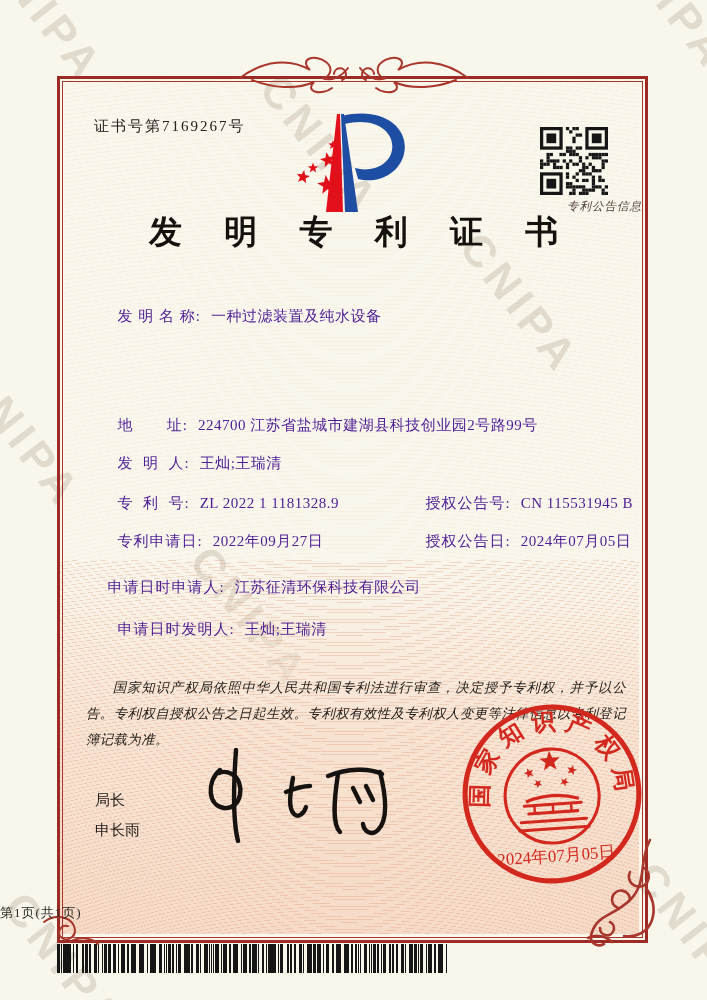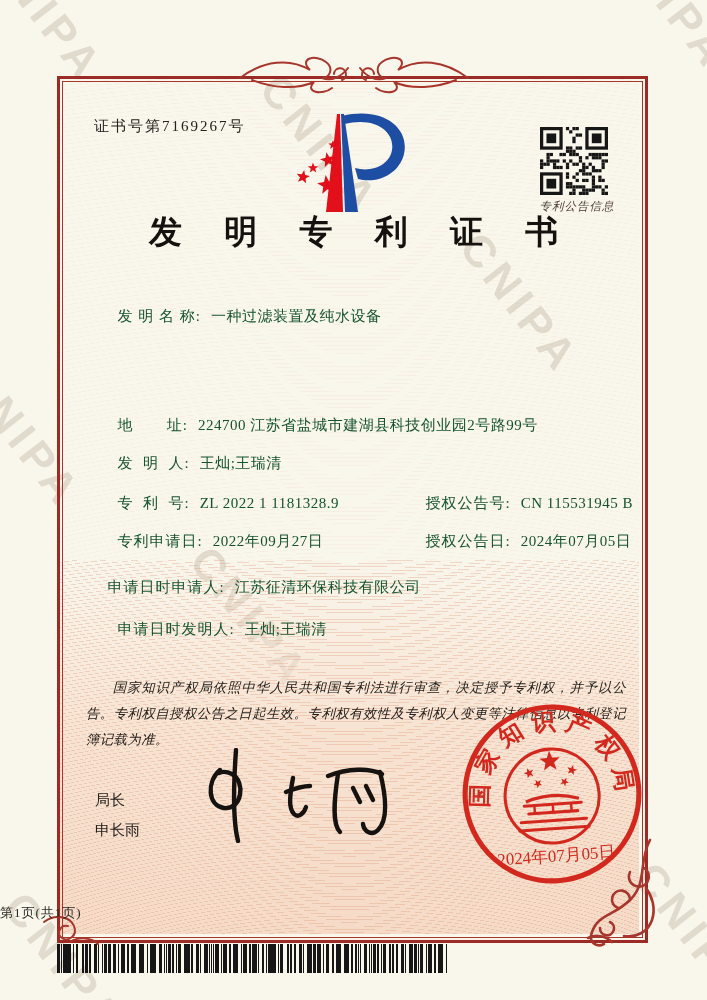--- a/index.html
+++ b/index.html
@@ -21,27 +21,27 @@
         linear-gradient(180deg, rgba(248,230,215,0) 0%, rgba(247,224,206,0.85) 45%, rgba(245,217,197,0.95) 100%);}
   .pattern-faint{position:absolute;left:60px;top:79px;width:579px;height:500px;z-index:2;
       background:repeating-radial-gradient(150% 120% at 50% 220%, rgba(224,160,130,0.08) 0 1px, rgba(224,160,130,0) 1px 6px);}
 
   .ornament{position:absolute;z-index:4;}
   .content{position:absolute;inset:0;z-index:5;}
 
   .cert-no{position:absolute;left:94px;top:117px;font-size:15px;letter-spacing:2px;color:#23201d;}
   .logo{position:absolute;left:288px;top:112px;}
   .qr{position:absolute;left:540px;top:127px;}
-  .qr-caption{position:absolute;left:512px;top:199px;width:130px;text-align:center;
+  .qr-caption{position:absolute;left:512px;top:199px;width:130px;text-align:right;
               font-size:11.5px;font-style:italic;letter-spacing:1px;color:#4d4038;}
 
   .title{position:absolute;left:0;top:210px;width:707px;text-align:center;
          font-size:33px;font-weight:bold;color:#14110e;letter-spacing:17px;text-indent:17px;}
 
-  .row{position:absolute;font-size:15px;color:#14532d;white-space:pre;}
+  .row{position:absolute;font-size:15px;color:#4c1d95;white-space:pre;}
   .row .lbl{letter-spacing:1px;}
   .row .val{margin-left:10px;letter-spacing:0.5px;}
 
   .statement{position:absolute;left:86px;top:662px;width:540px;font-size:13.4px;
              font-style:italic;line-height:26px;letter-spacing:0.4px;color:#26211c;
              text-indent:2em;text-align:justify;}
 
   .signer{position:absolute;left:95px;top:785px;z-index:6;
           font-family:"Liberation Sans","DejaVu Sans",sans-serif;
           font-size:15px;font-weight:normal;color:#1f1c19;line-height:30px;}

